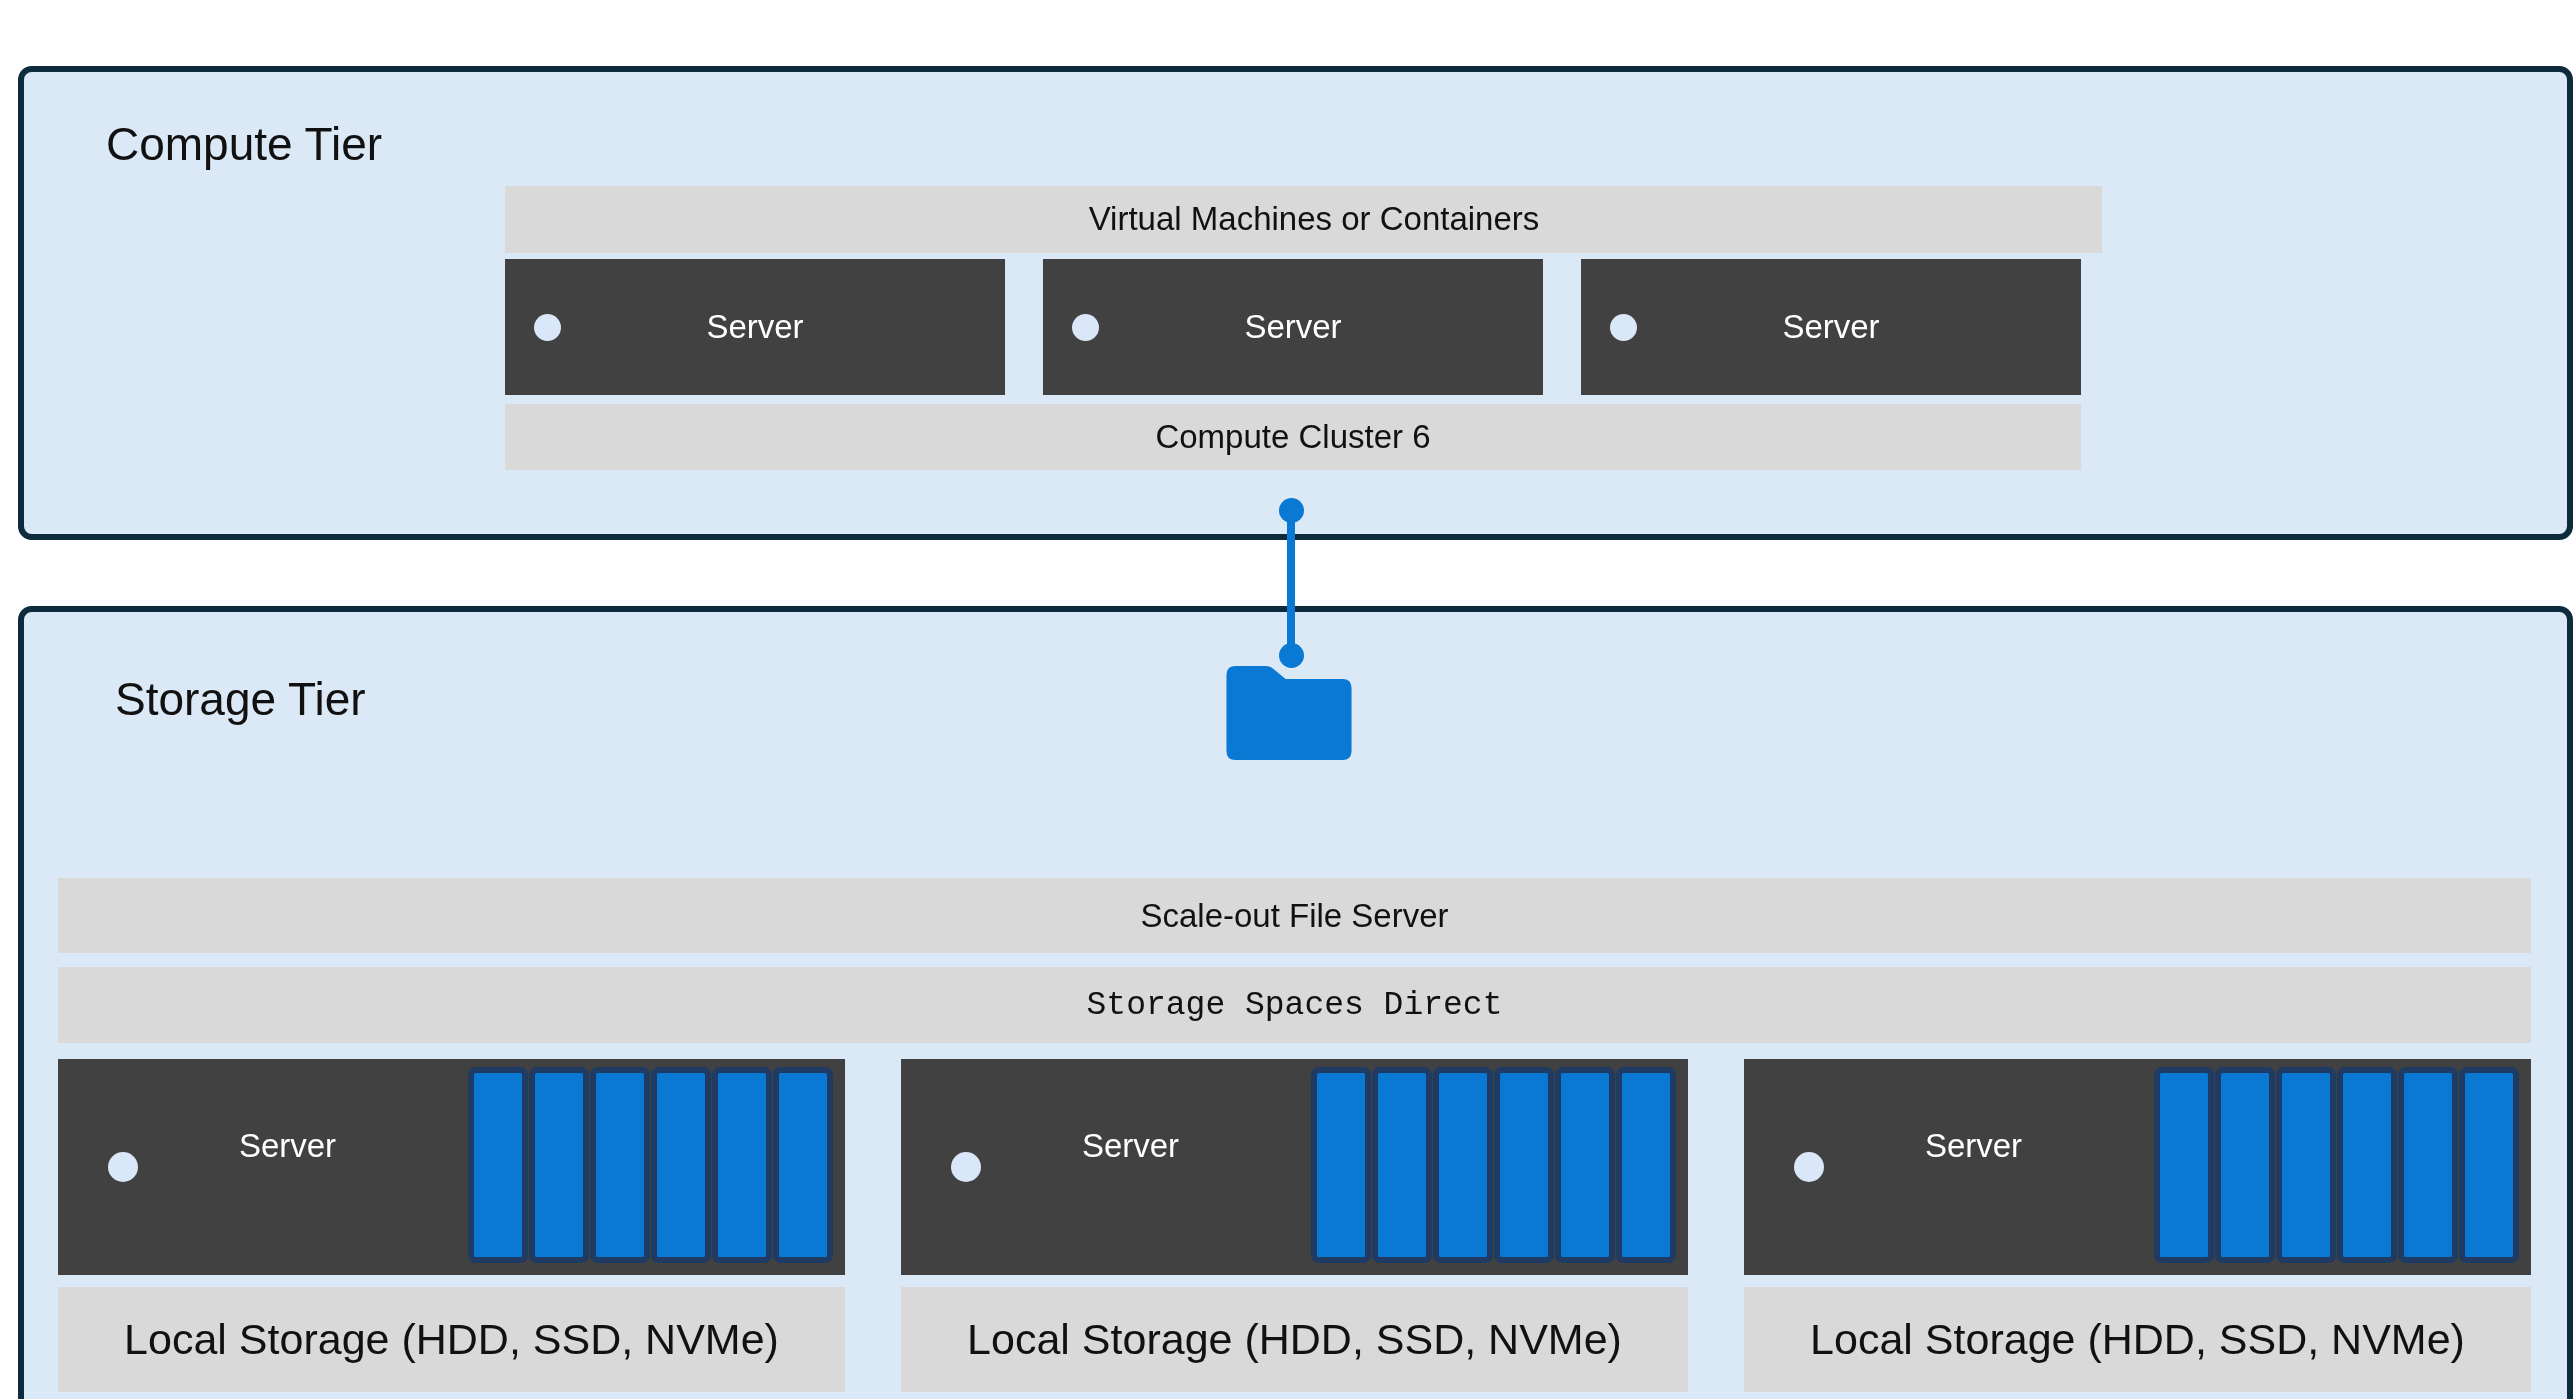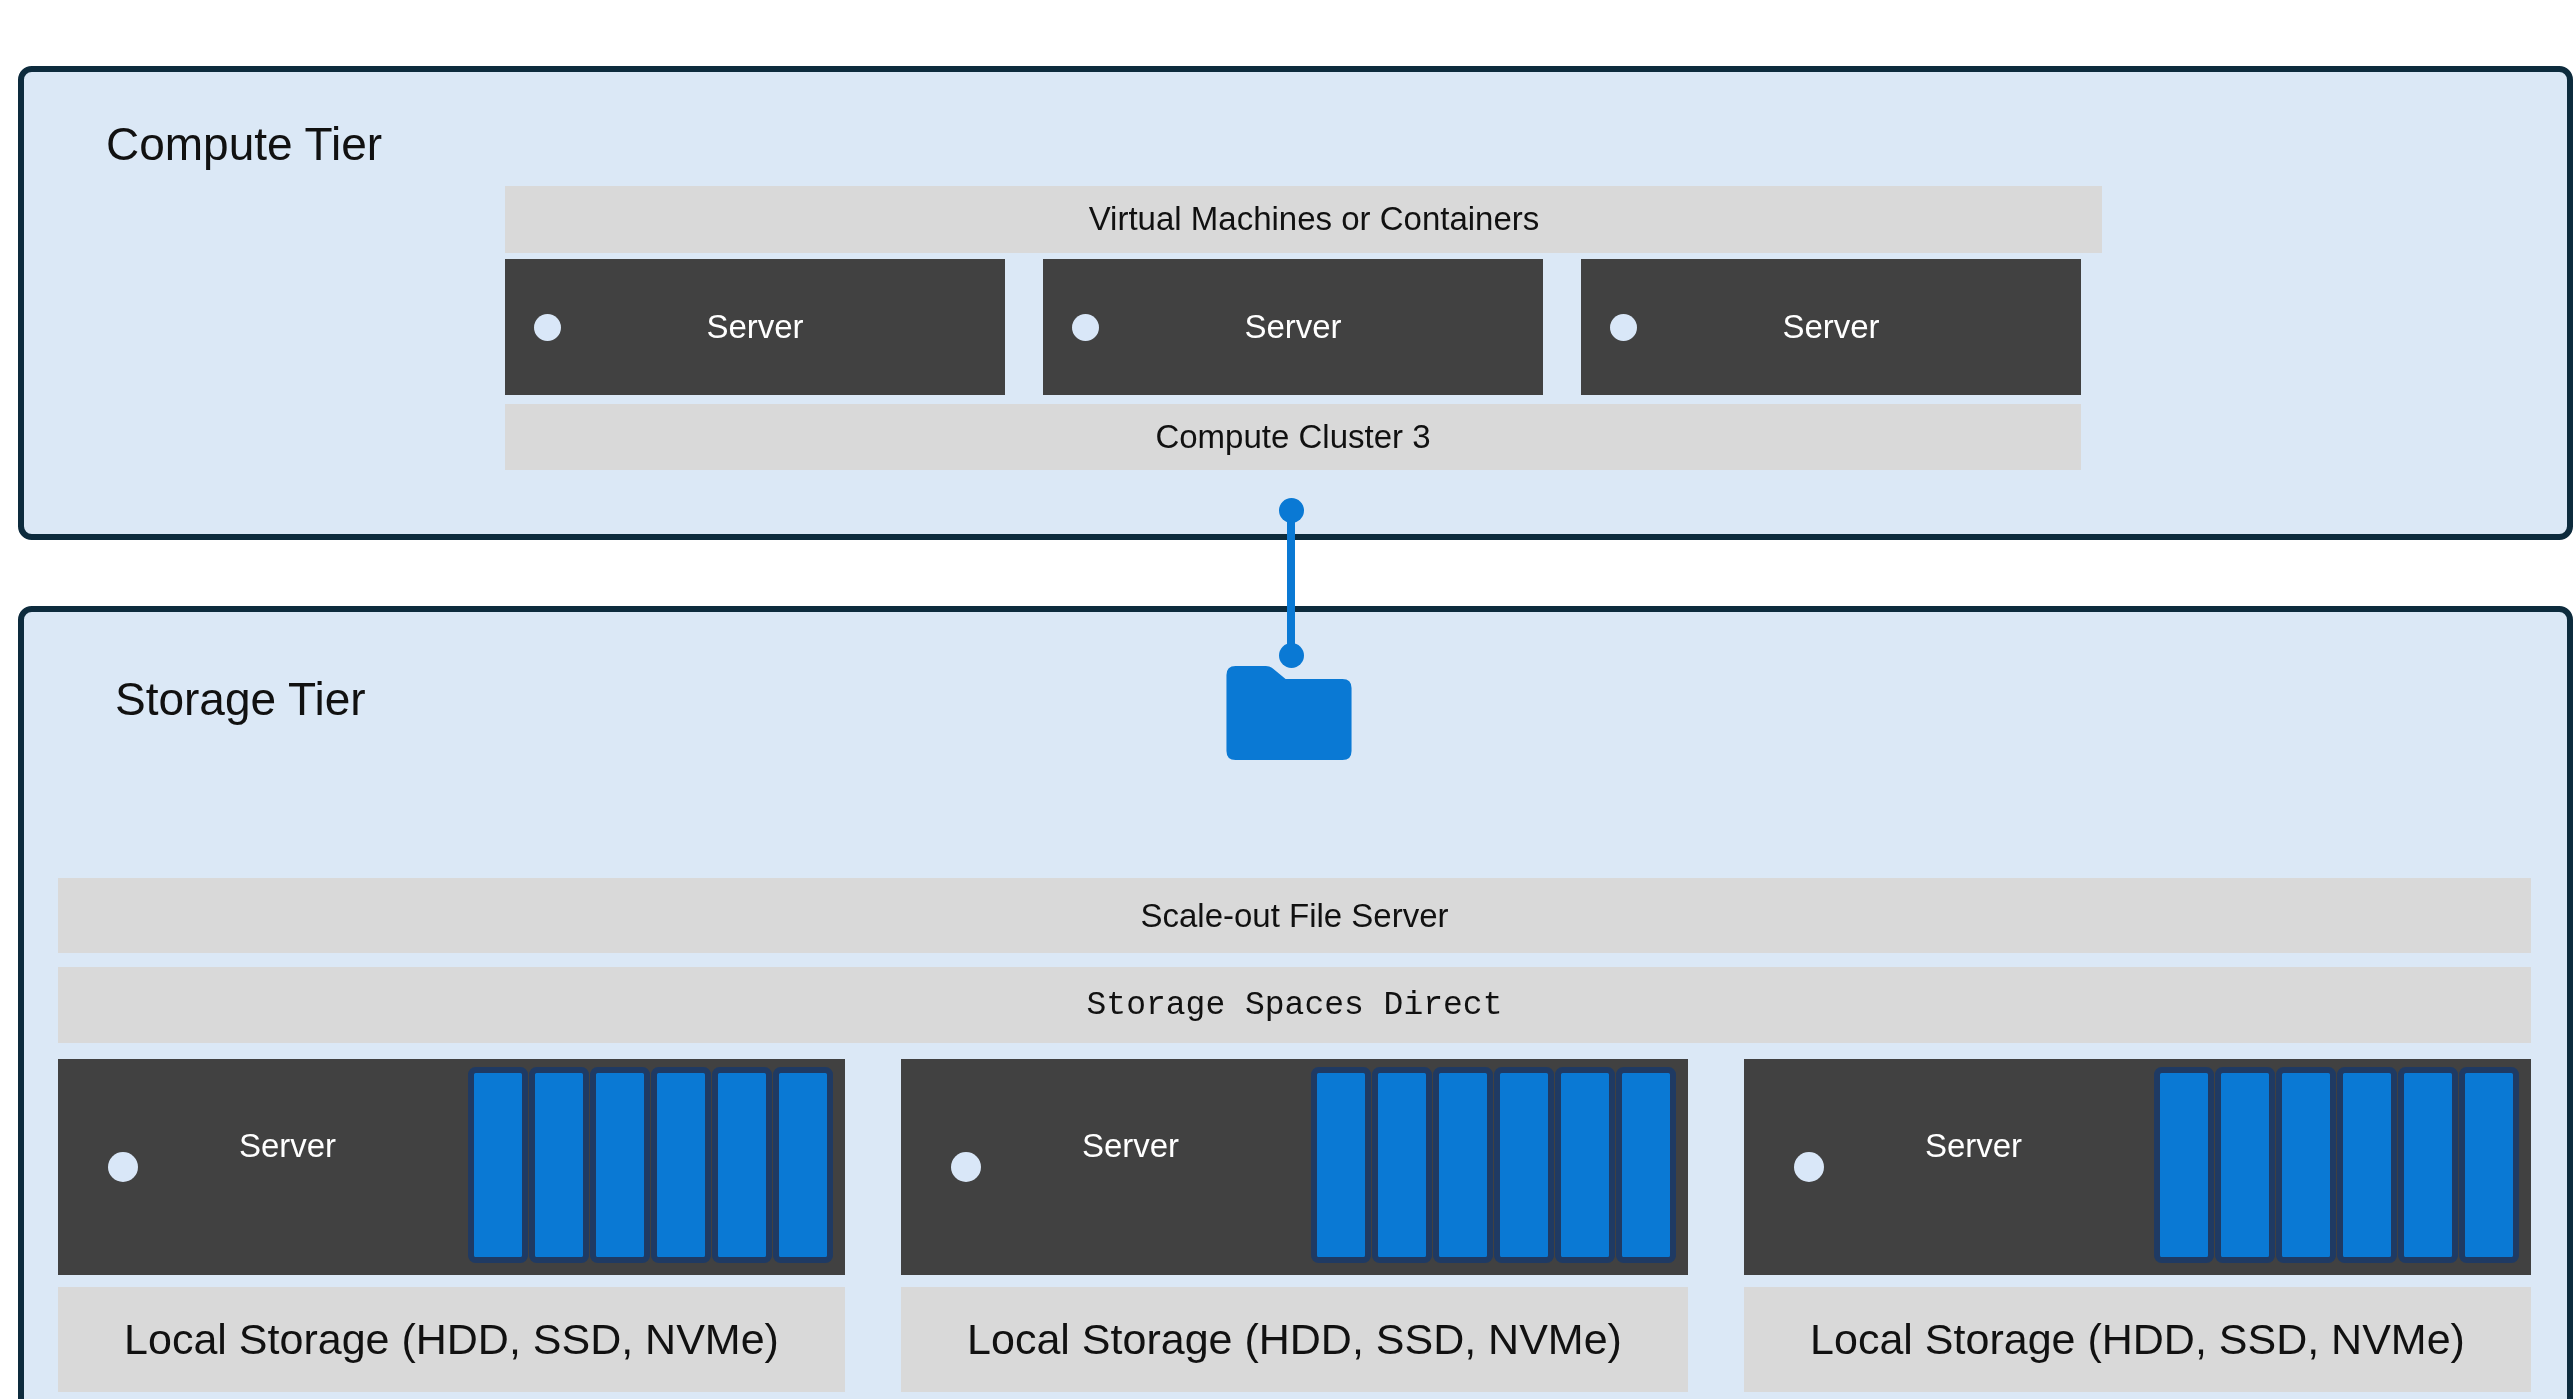--- a/index.html
+++ b/index.html
@@ -160,21 +160,21 @@
     <div class="cserver s1">
       <span class="led"></span>
       <span class="label">Server</span>
     </div>
     <div class="cserver s2">
       <span class="led"></span>
       <span class="label">Server</span>
     </div>
 
     <div class="bar cluster-bar">
-      <span>Compute Cluster 3</span>
+      <span>Compute Cluster 6</span>
     </div>
   </section>
 
   <div class="connector-line"></div>
   <div class="connector-dot top"></div>
   <div class="connector-dot bottom"></div>
 
   <section class="tier storage">
     <h2 class="tier-title">Storage Tier</h2>
 

